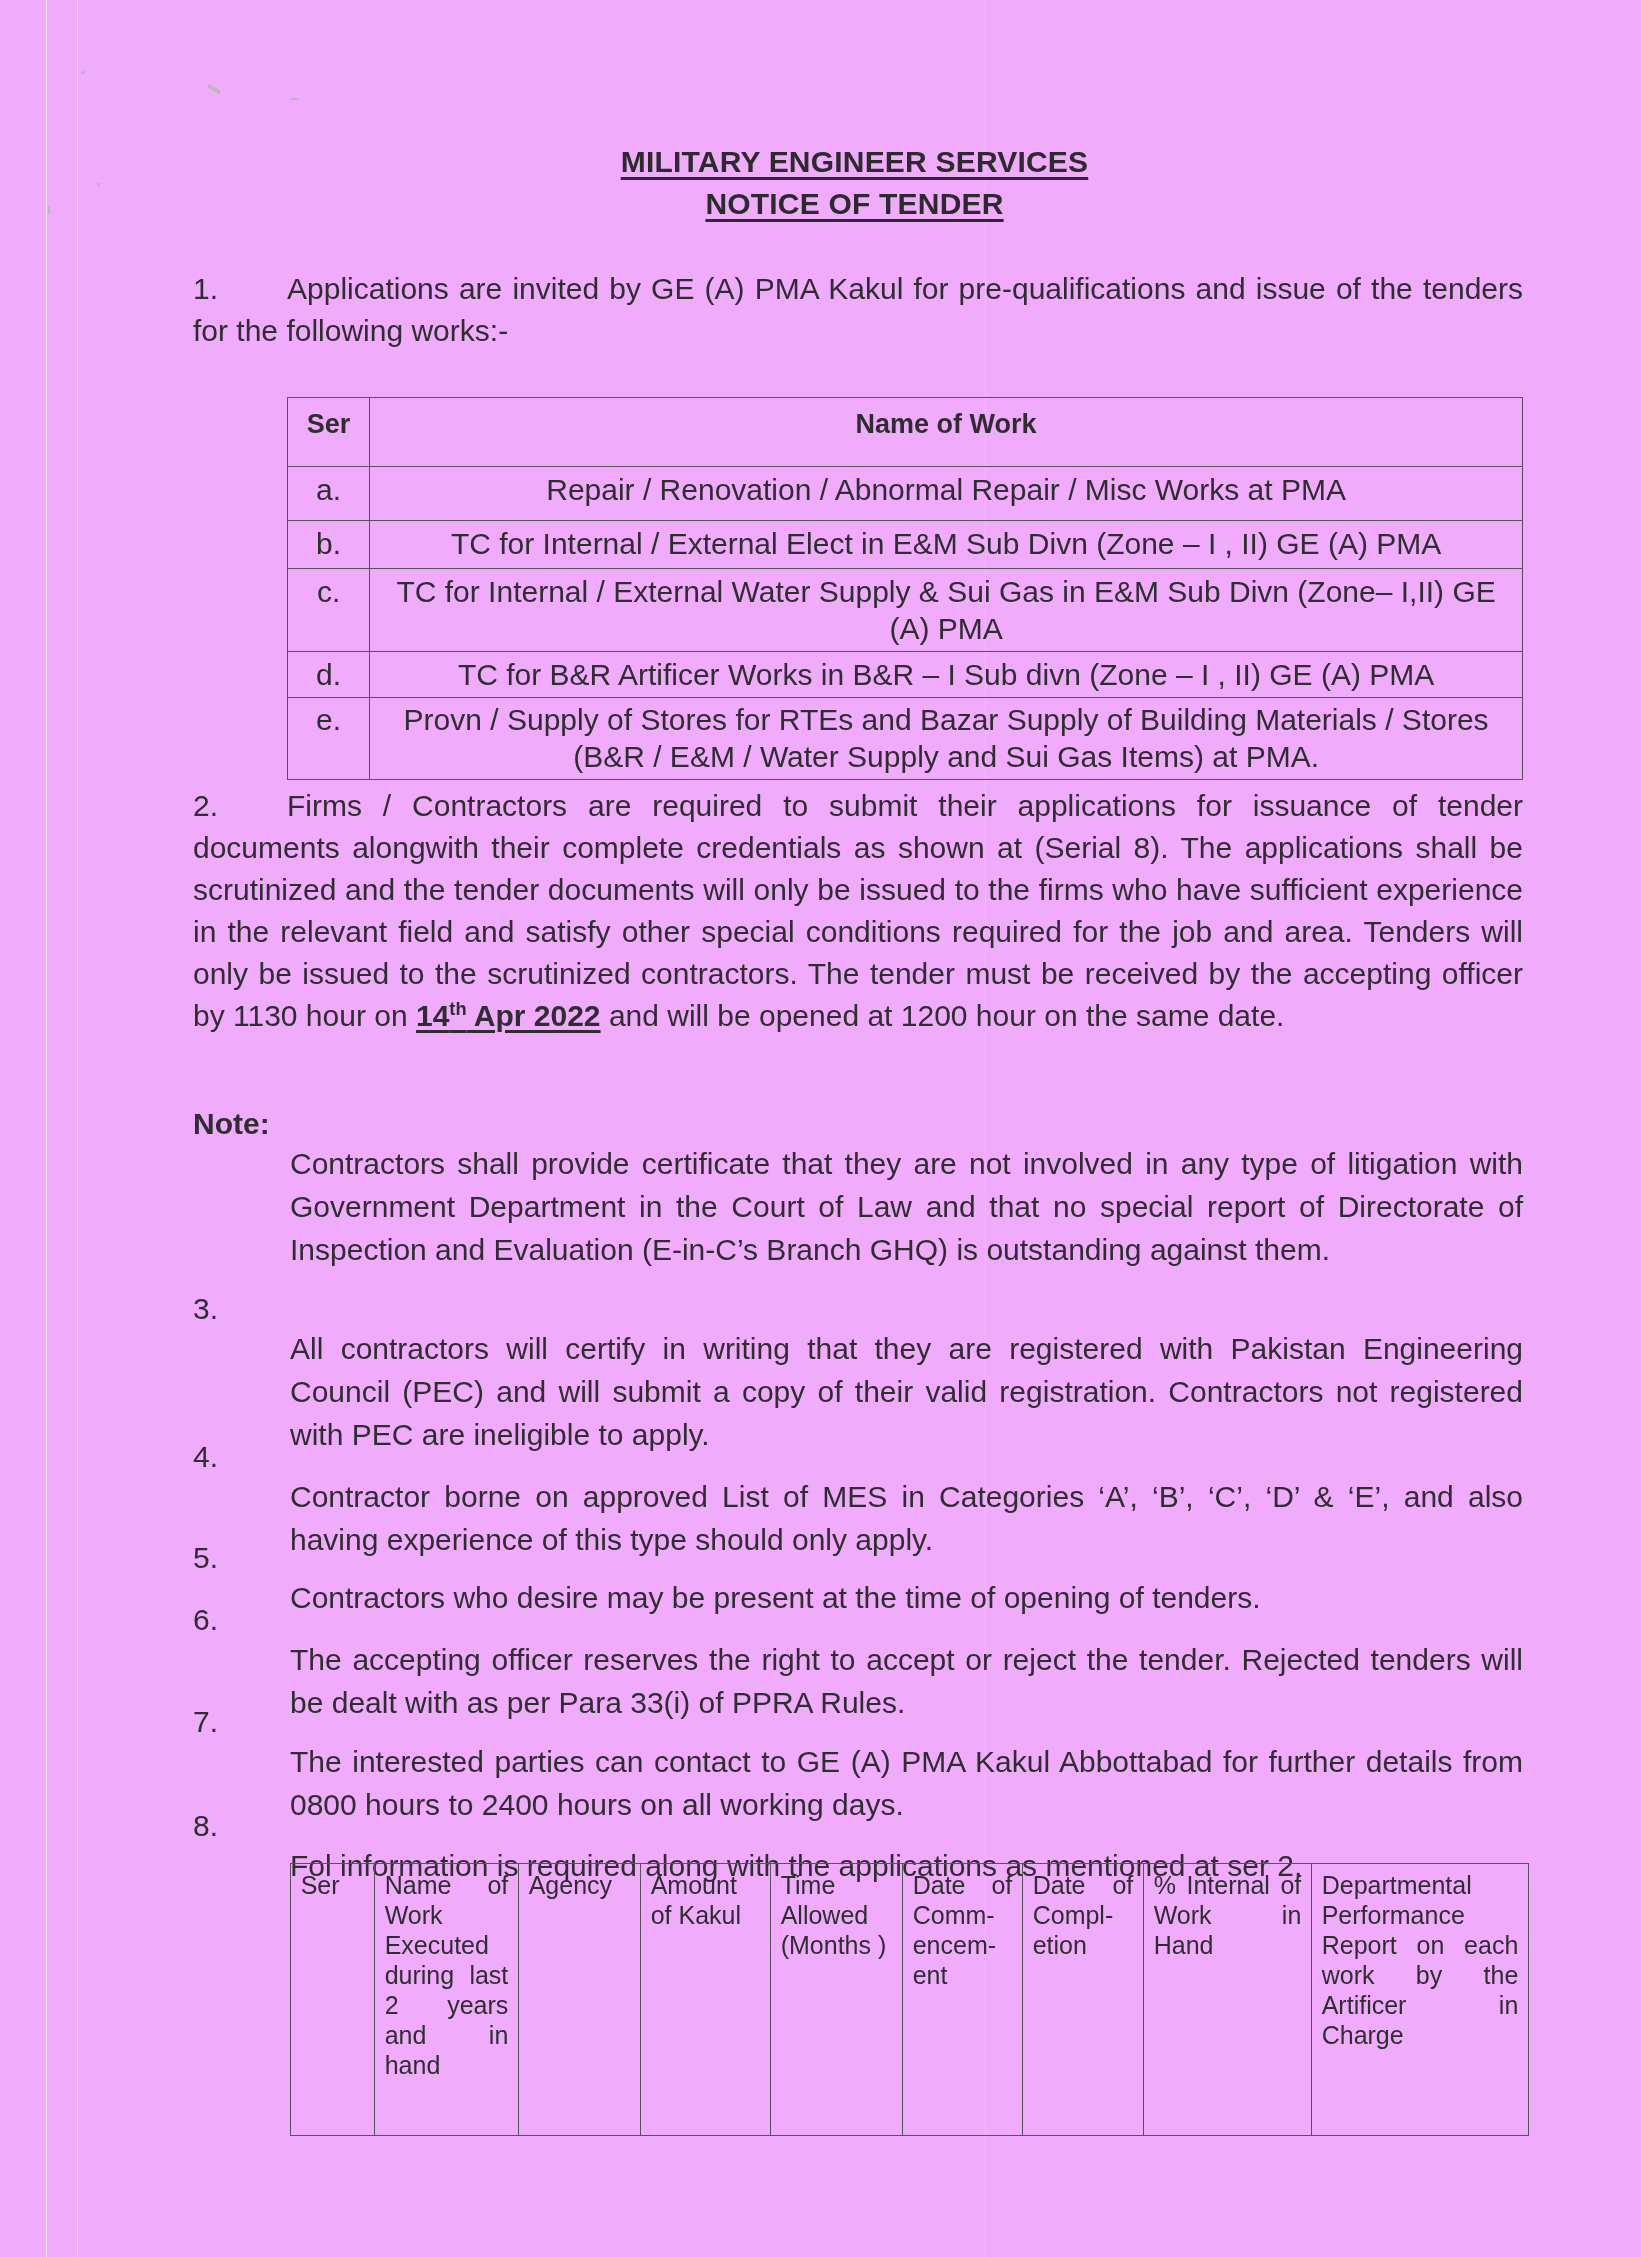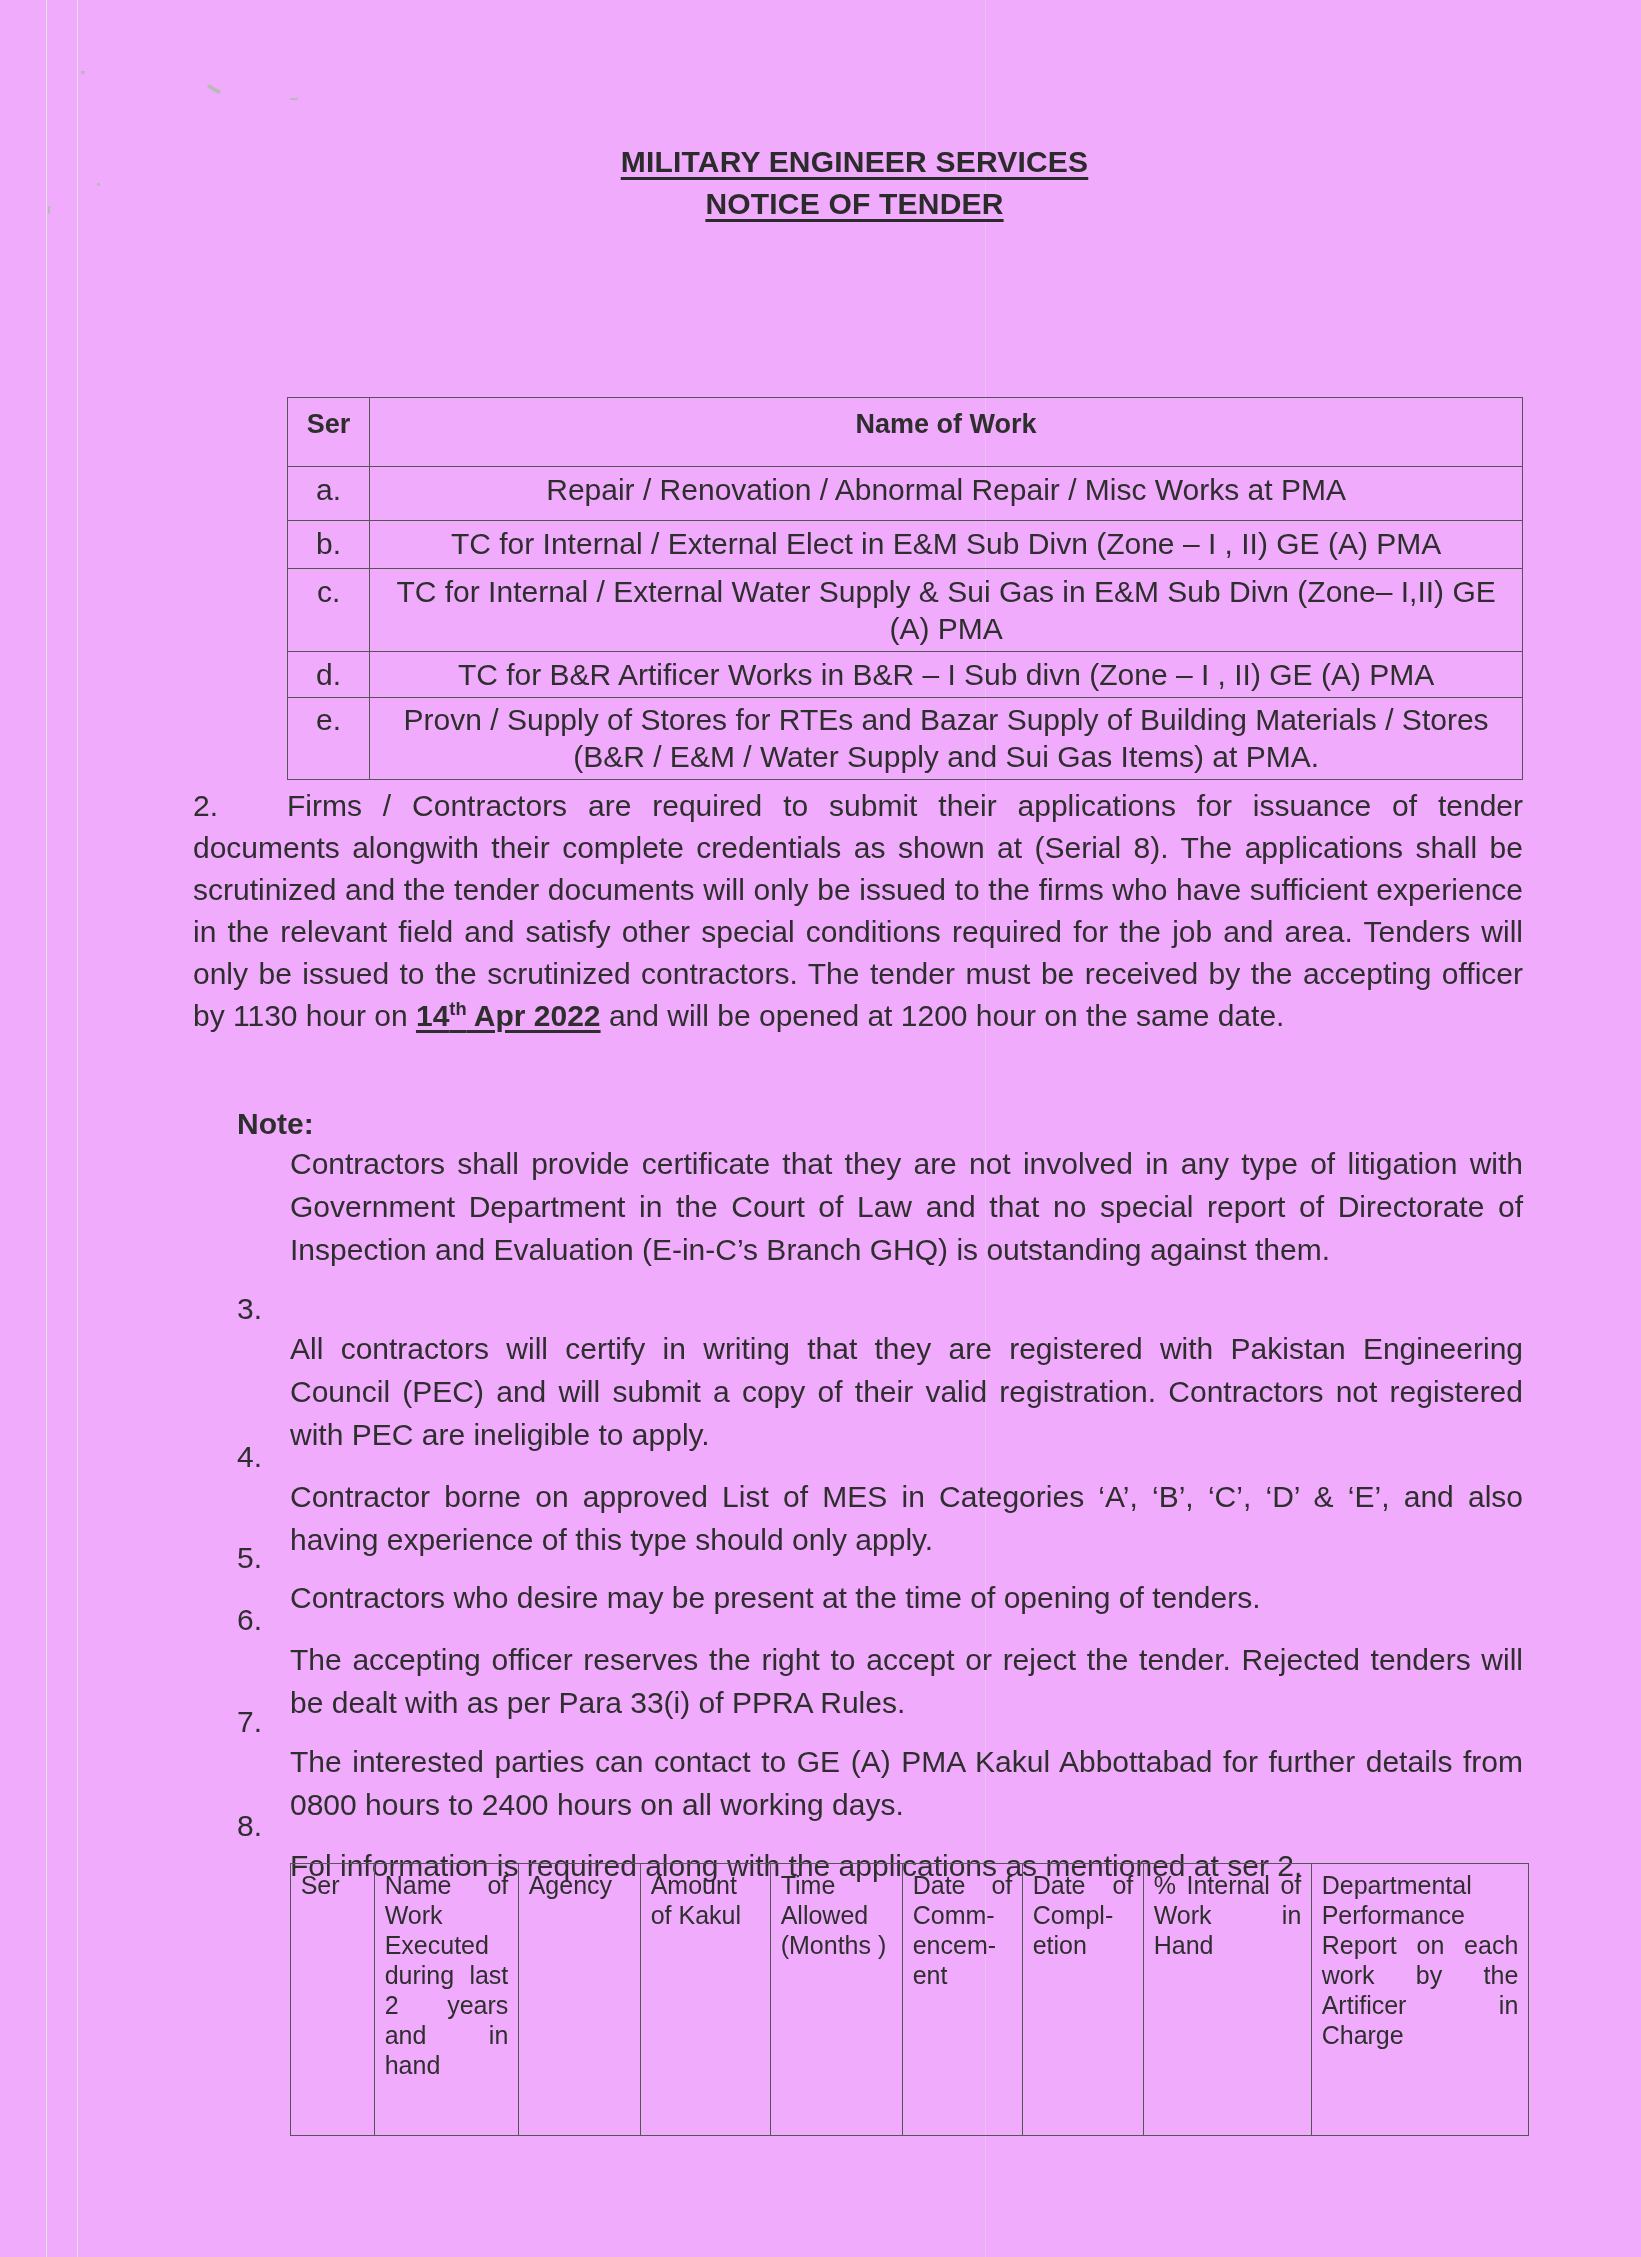--- a/index.html
+++ b/index.html
@@ -9,21 +9,21 @@
   .scanline { position:absolute; top:0; width:1px; height:2257px; background:#e4e4e4; }
   .speck { position:absolute; background:#b9b9b9; border-radius:1px; }
 
   .title { position:absolute; left:0; width:1709px; text-align:center; font-weight:bold;
            font-size:30px; text-decoration:underline; text-decoration-thickness:2.9px;
            text-underline-offset:4.8px; color:#2b2b2b; letter-spacing:0.2px; }
   .para { position:absolute; left:193px; width:1330px; font-size:30px; line-height:42px;
           text-align:justify; color:#2e2e2e; }
   .para .num { display:inline-block; width:94px; }
   .item { position:absolute; left:193px; width:1330px; font-size:30px; line-height:43px; color:#2e2e2e; }
-  .item .num { position:absolute; left:0; top:0; width:87px;margin-left:44px; }
+  .item .num { position:absolute; left:0; top:0; width:87px; }
   .item .txt { display:block; margin-left:97px; text-align:justify;margin-top:40px; }
   .note-label { font-weight:bold; }
   .date-strong { font-weight:bold; text-decoration:underline; text-decoration-thickness:2.9px; text-underline-offset:3.9px;margin-top:8px; }
   sup { font-size:18.3px; line-height:0; }
 
   table.works { position:absolute; left:287px; top:397px; width:1236px; border-collapse:collapse;
                 font-size:30px; color:#2e2e2e; }
   table.works td, table.works th { border:1.9px solid #555; vertical-align:top; padding:3.9px 11.6px; text-align:center; line-height:37px; }
   table.works th { font-weight:bold; font-size:27px; padding-top:7.7px; }
   table.works .ser { width:58px; text-align:center; }
@@ -44,20 +44,23 @@
   <div class="scanline" style="left:985px;opacity:0.35"></div>
   <div class="speck" style="left:207px;top:87px;width:13.5px;height:3.9px;transform:rotate(30deg)"></div>
   <div class="speck" style="left:290px;top:98px;width:7.7px;height:1.9px"></div>
   <div class="speck" style="left:81px;top:71px;width:3.9px;height:2.9px"></div>
   <div class="speck" style="left:97px;top:183px;width:2.9px;height:2.9px"></div>
   <div class="speck" style="left:48px;top:206px;width:1.9px;height:7.7px"></div>
 
   <div class="title" style="top:145px">MILITARY ENGINEER SERVICES</div>
   <div class="title" style="top:187px">NOTICE OF TENDER</div>
 
+  <div class="para" style="top:268px">
+    <span class="num">1.</span><span>Applications are invited by GE (A) PMA Kakul for pre-qualifications and issue of the tenders for the following works:-</span>
+  </div>
 
   <table class="works">
     <tbody>
         <tr class="h">
       <th class="ser">Ser</th>
       <th>Name of Work</th>
     </tr>
     <tr style="height:54px">
       <td class="ser">a.</td>
       <td>Repair / Renovation / Abnormal Repair / Misc Works at PMA</td>

